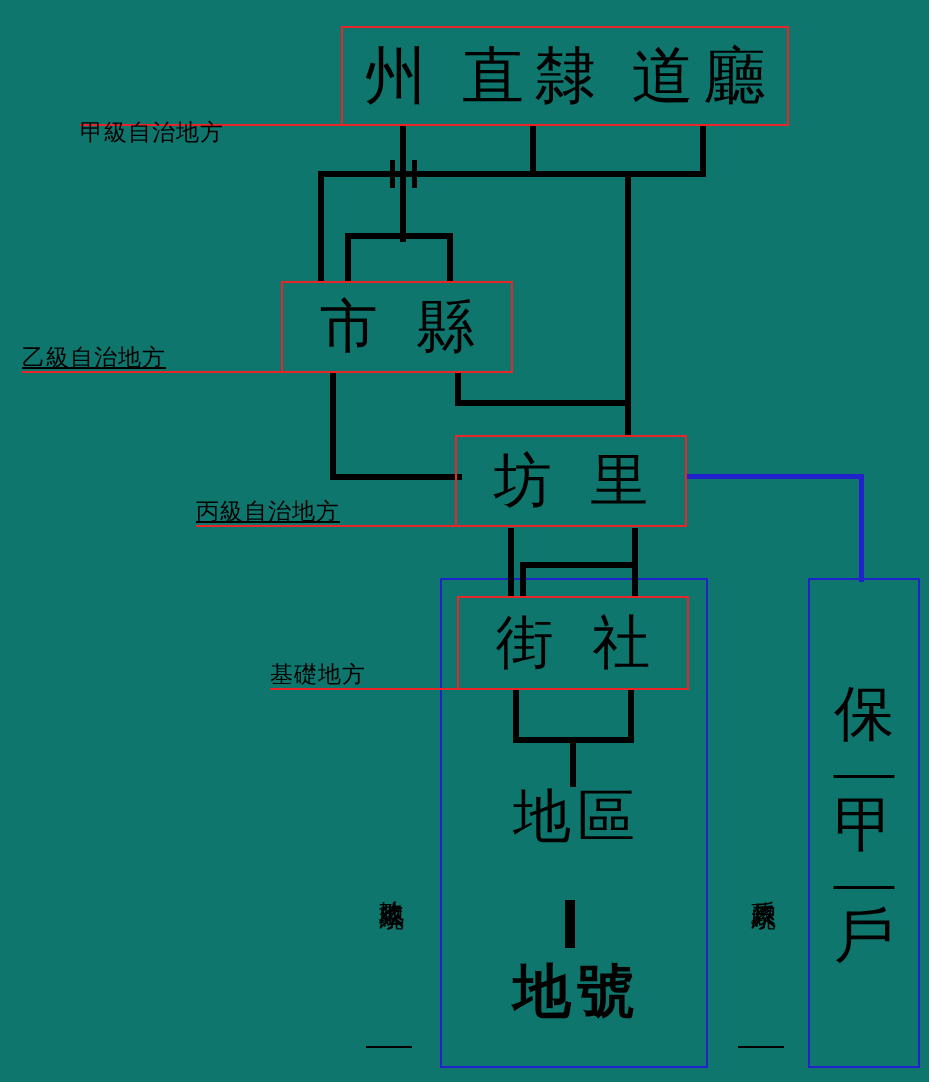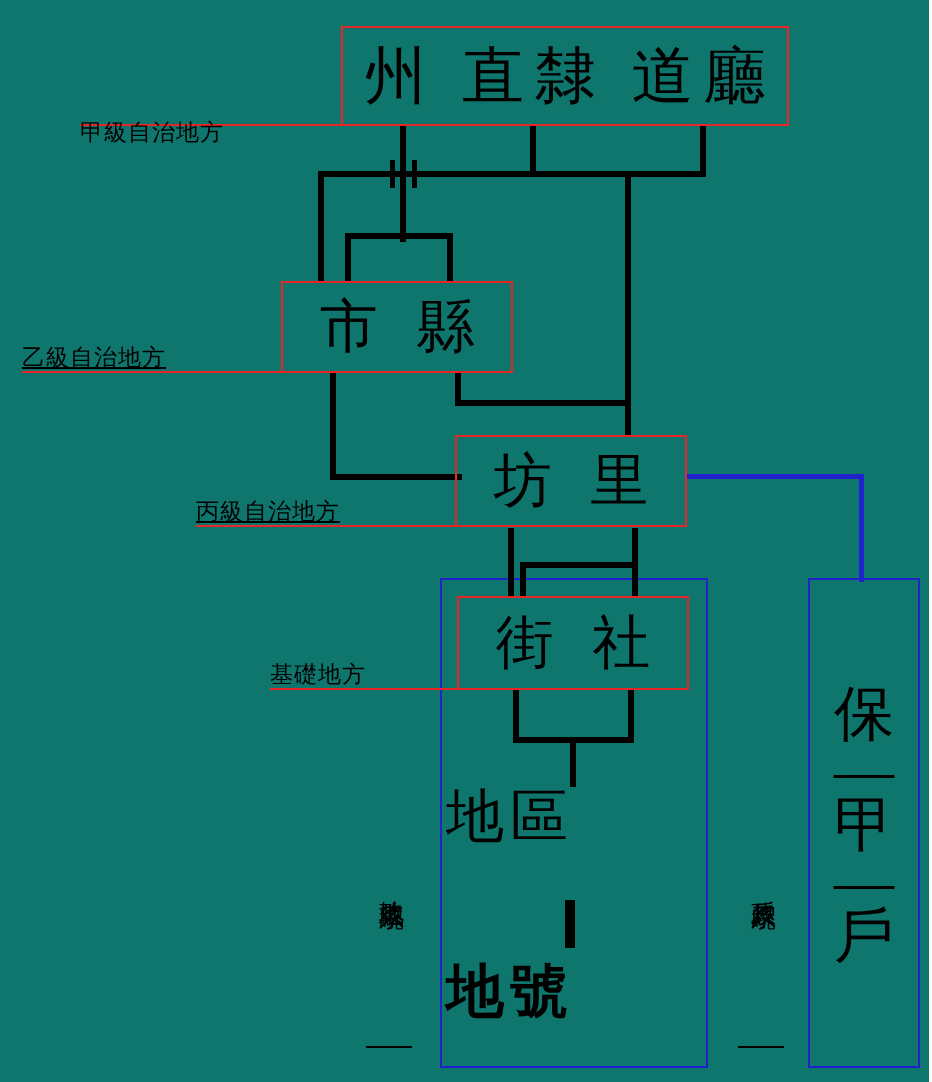--- a/index.html
+++ b/index.html
@@ -99,20 +99,21 @@
     line-height: 1.05;
   }
   .stack-vert .dash {
     font-size: 60px;
     line-height: 0.8;
   }
   .diqu-stack {
     position: absolute;
     display: flex;
     flex-direction: column;
+    align-items: center;
     font-family: "Liberation Serif", "DejaVu Serif", serif;
     font-size: 58px;
     color: #000;
     line-height: 1.05;
     letter-spacing: 6px;
     text-indent: 6px;
   }
 </style>
 </head>
 <body>

